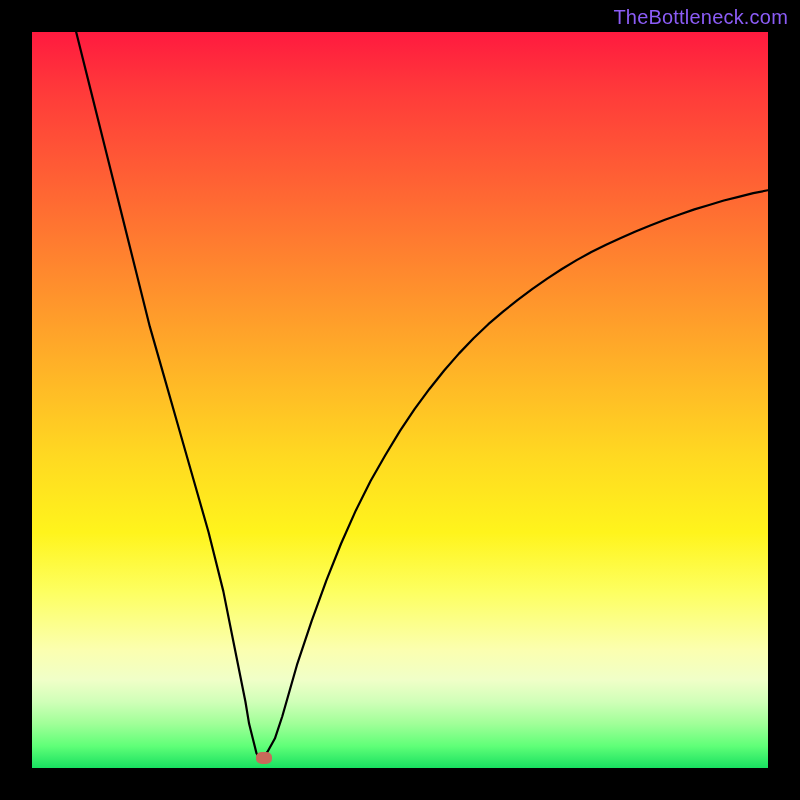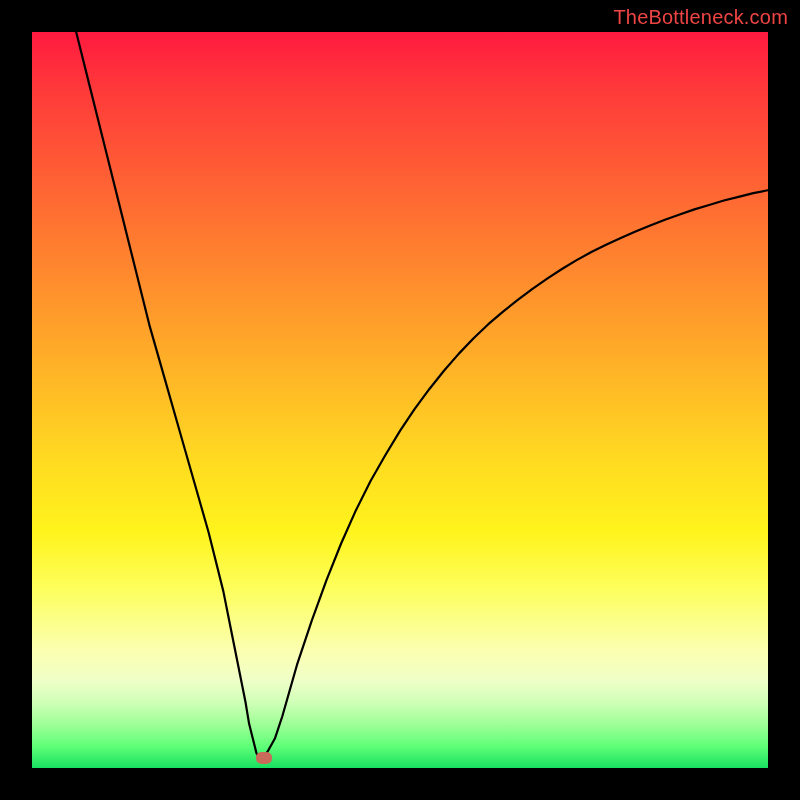--- a/index.html
+++ b/index.html
@@ -38,21 +38,21 @@
       #d0ffb8 91%,
       #a0ff98 94%,
       #60ff78 97%,
       #18e060 100%
     );
   }
   .watermark {
     position: absolute;
     top: 6px;
     right: 12px;
-    color: #ef4444;
+    color: #8b5cf6;
     font-size: 20px;
     font-weight: 500;
     letter-spacing: 0.2px;
     user-select: none;
   }
   svg.curve {
     position: absolute;
     left: 0;
     top: 0;
     width: 736px;

